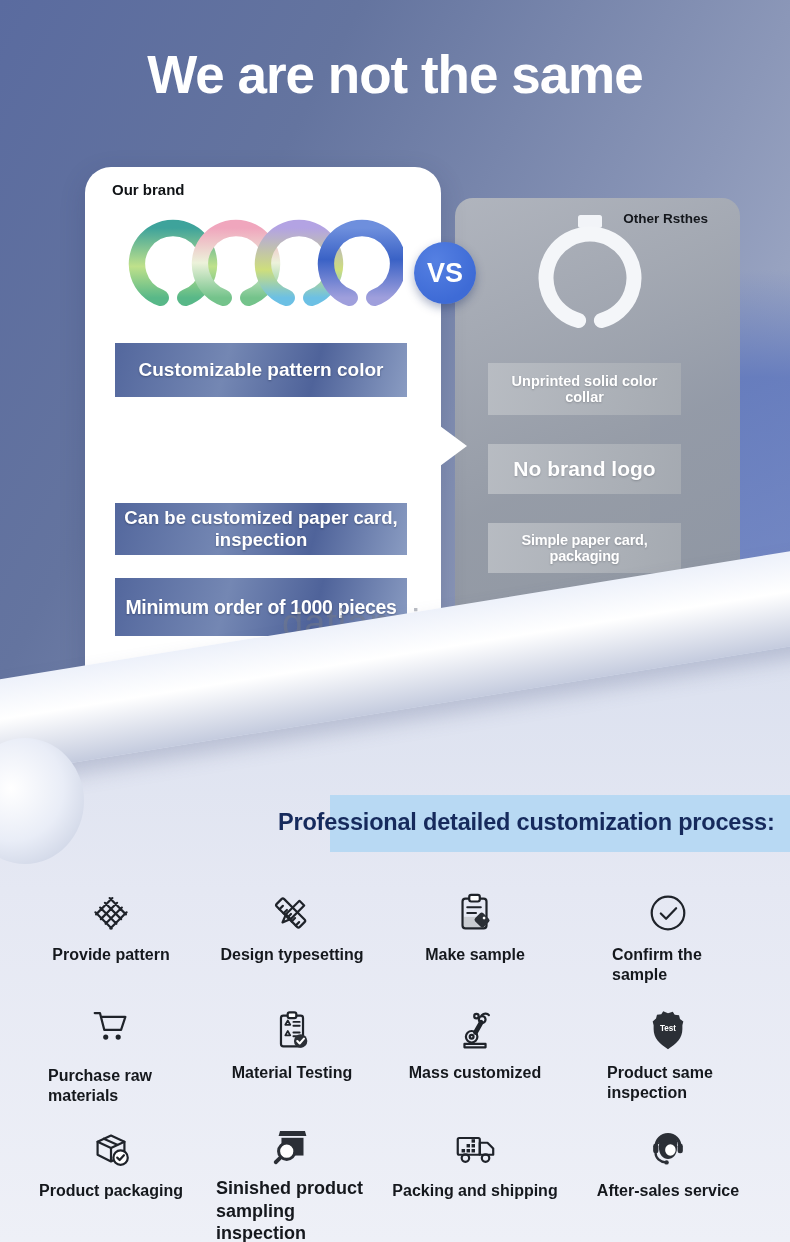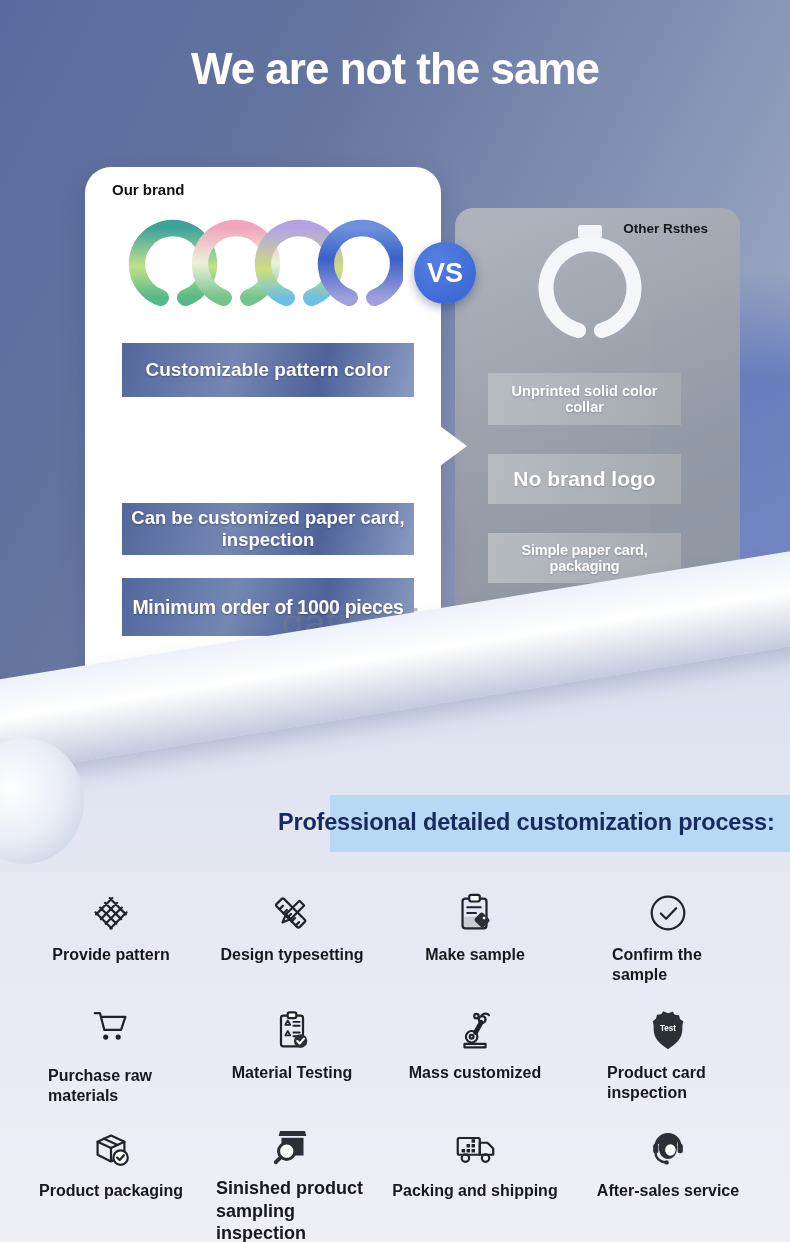--- a/index.html
+++ b/index.html
@@ -3,42 +3,42 @@
 <meta charset="utf-8">
 <style>
   html,body{margin:0;padding:0;background:#444;}
   *{box-sizing:border-box;}
   #page{position:relative;width:790px;height:1242px;overflow:hidden;margin:0 auto;
     font-family:"Liberation Sans",sans-serif;
     background:linear-gradient(118deg,#5a6b9f 0%,#64749f 25%,#8b97b8 55%,#aeb7cf 80%,#98a4c2 100%);}
   .bg-strip{position:absolute;right:0;top:270px;width:140px;height:430px;z-index:0;
     background:linear-gradient(180deg,rgba(84,110,184,0) 0%,rgba(86,112,188,.75) 25%,rgba(96,120,192,.75) 65%,rgba(140,158,212,.25) 100%);}
   .main-title{position:absolute;left:0;right:0;top:44px;text-align:center;color:#fff;
-    font-size:44px;font-weight:bold;letter-spacing:-1px;z-index:1;}
+    font-size:53px;font-weight:bold;letter-spacing:-1px;z-index:1;}
   
   .card-our{position:absolute;left:85px;top:167px;width:356px;height:566px;background:#fff;
     border-radius:26px;z-index:2;box-shadow:0 8px 26px rgba(40,50,90,.20);}
   .our-label{position:absolute;left:27px;top:14px;font-size:15px;font-weight:bold;color:#101316;}
   .rings{position:absolute;left:38px;top:33px;}
   .feature-box{position:absolute;left:30px;width:292px;display:flex;align-items:center;justify-content:center;
     text-align:center;color:#fff;font-weight:bold;text-shadow:0 1px 2px rgba(10,20,50,.35);
-    background:linear-gradient(105deg,#53679d 0%,#7487b3 38%,#4f639a 68%,#8a9cc2 100%);margin-left:7px;}
+    background:linear-gradient(105deg,#53679d 0%,#7487b3 38%,#4f639a 68%,#8a9cc2 100%);}
   .fb1{top:176px;height:54px;font-size:19px;}
   .fb2{top:256px;height:55px;font-size:22px;}
   .fb3{top:336px;height:52px;font-size:18.5px;line-height:1.18;padding:0 6px;}
   .fb4{top:411px;height:58px;font-size:19.5px;letter-spacing:-.3px;}
   .vs-arrow{position:absolute;left:355px;top:259px;width:0;height:0;
     border-left:27px solid #fff;border-top:20px solid transparent;border-bottom:20px solid transparent;}
   
   .vs-badge{position:absolute;left:414px;top:242px;width:62px;height:62px;border-radius:50%;
     background:radial-gradient(circle at 35% 30%,#5580e2,#3e6bd6 70%);z-index:3;
     display:flex;align-items:center;justify-content:center;color:#fff;font-size:27px;font-weight:bold;
     box-shadow:0 4px 10px rgba(20,40,100,.35);}
   
-  .card-other{position:absolute;left:455px;top:208px;width:285px;height:464px;border-radius:18px;z-index:1;
+  .card-other{position:absolute;left:455px;top:198px;width:285px;height:464px;border-radius:18px;z-index:1;
     background:linear-gradient(155deg,rgba(178,182,190,.97) 0%,rgba(150,156,166,.95) 55%,rgba(143,150,160,.96) 100%);}
   .other-label{position:absolute;right:32px;top:13px;font-size:13.5px;font-weight:bold;color:#14171c;}
   .gray-ring{position:absolute;left:80px;top:12px;}
   .gfeature-box{position:absolute;left:33px;width:193px;display:flex;align-items:center;justify-content:center;
     text-align:center;color:#fff;font-weight:bold;text-shadow:0 1px 2px rgba(30,35,45,.25);padding:0 3px;
     background:linear-gradient(100deg,rgba(186,190,196,.92),rgba(166,171,178,.92));margin-top:20px;}
   .gb1{top:145px;height:52px;font-size:14.5px;}
   .gb2{top:226px;height:50px;font-size:21px;}
   .gb3{top:305px;height:50px;font-size:14.5px;letter-spacing:-.2px;}
   .gb4{top:385px;height:48px;font-size:16.5px;}
@@ -245,21 +245,21 @@
       <div class="step-label">Mass customized</div>
     </div>
 
     <div class="step">
       <div class="step-icon">
         <svg width="46" height="46" viewBox="0 0 48 48">
           <path d="M24 5.5l5-1.5 2 3 4.5.5 1 4 3.5 2.5-1 4v4c0 9.5-6 15.5-15 21-9-5.5-15-11.5-15-21v-4l-1-4L11.5 11l1-4 4.5-.5 2-3z" fill="#2b2f36"></path>
           <text x="24" y="23.5" text-anchor="middle" font-size="8.5" font-weight="bold" fill="#ffffff">Test</text>
         </svg>
       </div>
-      <div class="step-label ml w120">Product card inspection</div>
+      <div class="step-label ml w120">Product same inspection</div>
     </div>
 
     <div class="step">
       <div class="step-icon">
         <svg width="48" height="46" viewBox="0 0 48 48">
           <g class="ic">
               <path d="M10 16.5L24 10l14 6.5L24 23z"></path>
             <path d="M10 16.5V30l14 7V23M38 16.5V30l-14 7"></path>
             <path d="M16.5 13.2l14 6.3"></path>
             </g>

